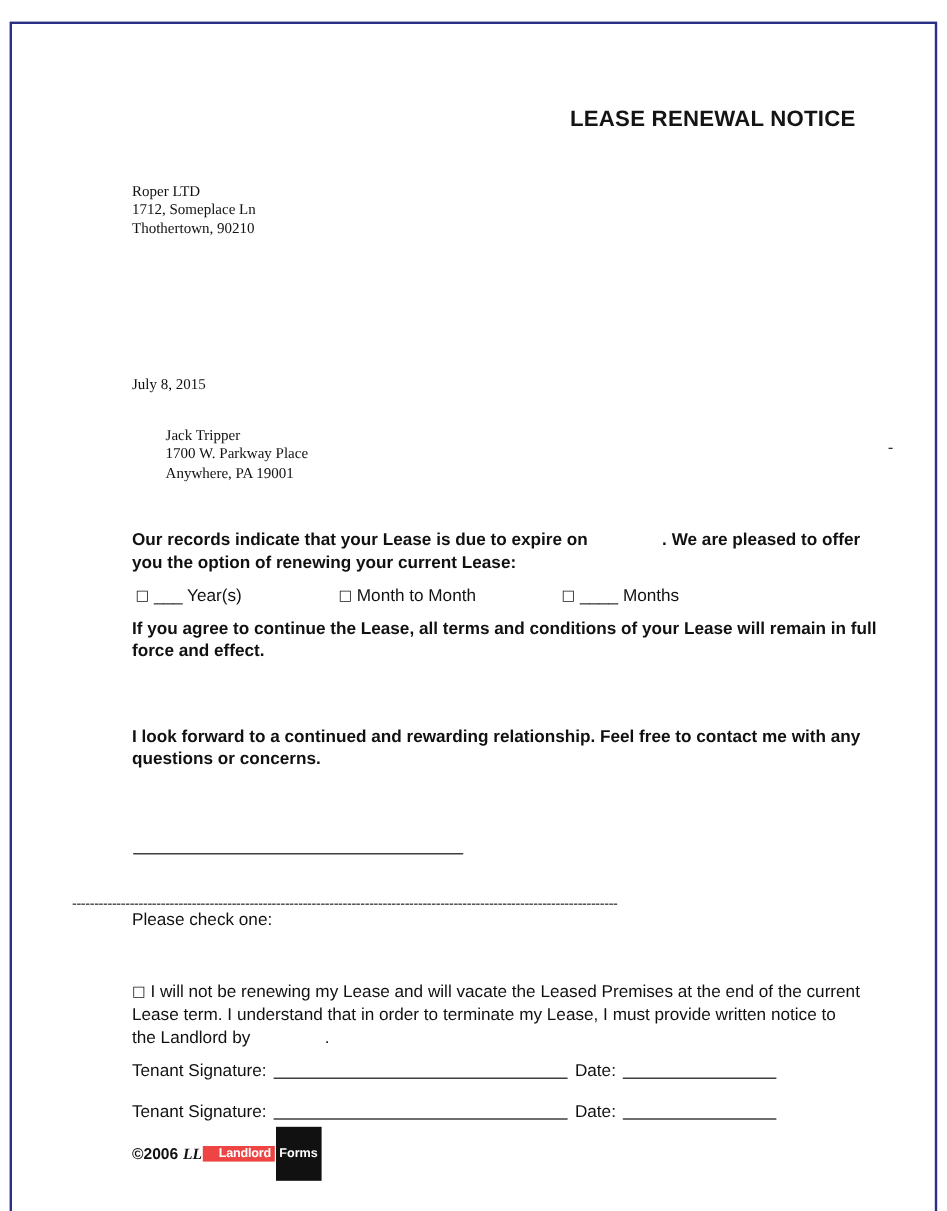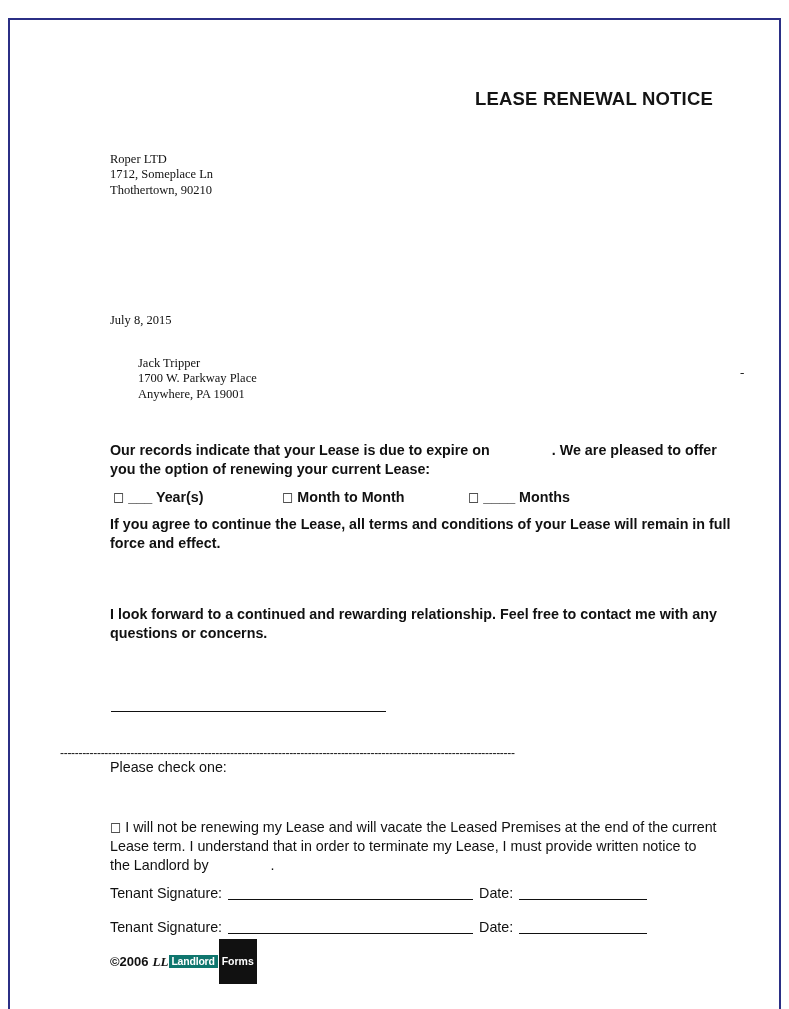--- a/index.html
+++ b/index.html
@@ -105,21 +105,20 @@
     position: absolute;
     left: 88px;
     top: 459px;
     width: 622px;
     font-size: 14.3px;
     color: #111111;
   }
   .opt {
     position: absolute;
     white-space: nowrap;
-    font-weight: bold;
   }
   .opt-1 { left: 3px; }
   .opt-2 { left: 172px; }
   .opt-3 { left: 358px; }
   .cbox {
     font-family: "DejaVu Sans", sans-serif;
     font-size: 12px;
     vertical-align: 1px;
   }
 
@@ -203,25 +202,25 @@
   }
   .logo-mark {
     font-family: "Liberation Serif", serif;
     font-style: italic;
     font-weight: bold;
     font-size: 13px;
     color: #111111;
     margin-right: 1px;
   }
   .logo-word {
-    background: #0f766e;
+    background: #ef4444;
     color: #ffffff;
     font-size: 10.5px;
     font-weight: bold;
-    padding: 1px 3px 1px 2px;
+    padding: 1px 3px 1px 13px;
     line-height: 11px;
     letter-spacing: -0.2px;
   }
   .logo-word-2 {
     background: #111111;
     color: #ffffff;
     font-size: 10.5px;
     font-weight: bold;
     padding: 17px 3px;
     line-height: 11px;

